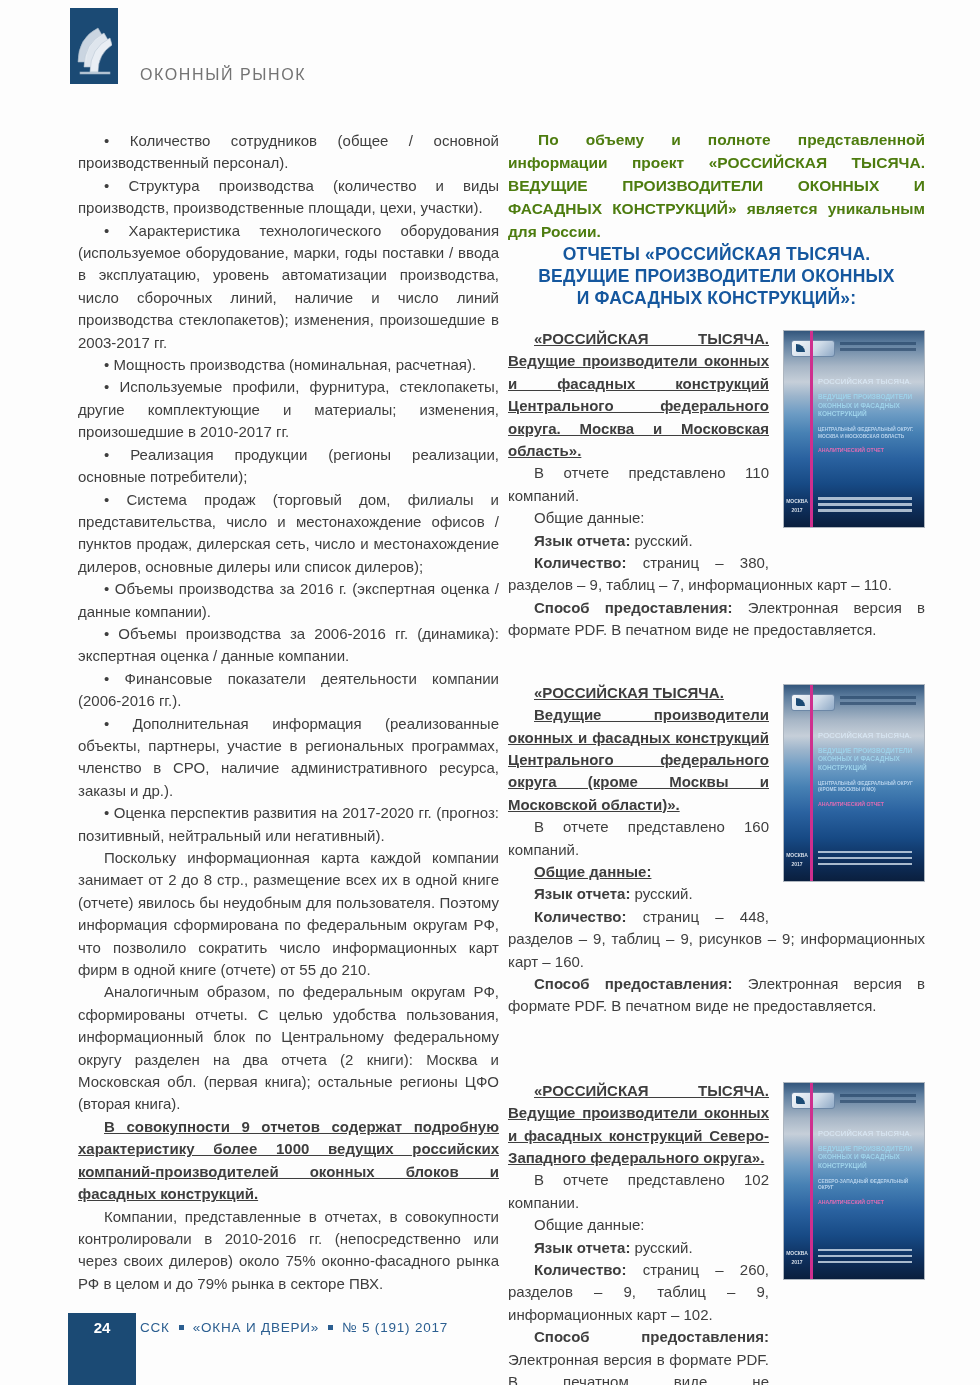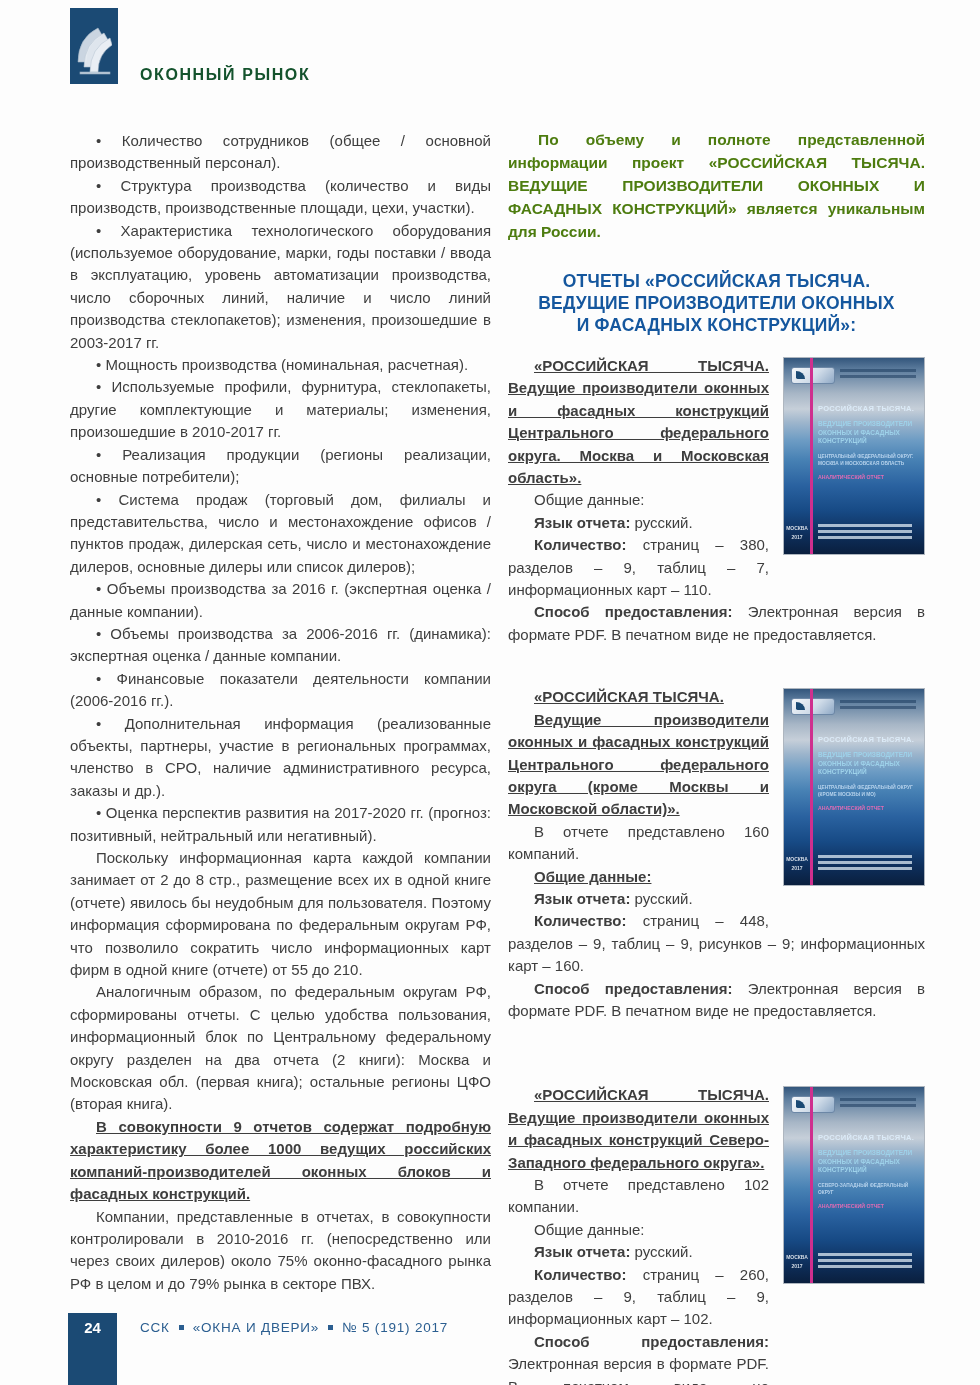--- a/index.html
+++ b/index.html
@@ -4,30 +4,30 @@
 <style>
   html,body{margin:0;padding:0;background:#fdfdfd;}
   .page{
     position:relative;width:980px;height:1385px;background:#fdfdfd;overflow:hidden;
     font-family:"Liberation Sans","DejaVu Sans",sans-serif;color:#3e3e3e;
   }
   
   .brand-box{position:absolute;left:70px;top:8px;width:48px;height:76px;background:#1b4a74;}
   .brand-box svg{position:absolute;left:6px;bottom:6px;}
   .brand-title{
-    position:absolute;left:140px;top:66px;font-size:16px;font-weight:bold;
-    letter-spacing:1.6px;color:#14532d;
+    position:absolute;left:140px;top:66px;font-size:16px;font-weight:normal;
+    letter-spacing:1.6px;color:#737373;
   }
   
-  .col-left{position:absolute;left:70px;top:130px;width:421px;}
+  .col-left{position:absolute;left:78px;top:130px;width:421px;}
   .col-right{position:absolute;left:508px;top:128px;width:417px;}
   p{margin:0;font-size:15px;line-height:22.4px;text-align:justify;text-indent:26px;}
   .b{font-weight:bold;text-decoration:underline;}
   .red-note{color:#4d7c0f;font-weight:bold;font-size:15.5px;line-height:23px;text-indent:30px;}
-  .section-head{margin-top:27px;text-align:center;color:#15579e;font-weight:bold;
+  .section-head{text-align:center;color:#15579e;font-weight:bold;
     font-size:17.5px;line-height:22px;letter-spacing:.2px;}
   
   .report{clear:both;}
   .report.r1{margin-top:19px;}
   .report.r2{margin-top:40px;}
   .report.r3{margin-top:62px;}
   .report p:empty{display:none;}
   
   .cover{
     float:right;position:relative;width:140px;height:196px;margin:2px 0 44px 14px;
@@ -37,34 +37,34 @@
   }
   .cover.tall{margin-bottom:92px;}
   .cv-stripe{position:absolute;left:26px;top:0;width:3px;height:100%;background:#cf2f8e;}
   .cv-chip{position:absolute;left:7px;top:9px;width:42px;height:15px;border-radius:3px;
     background:linear-gradient(135deg,#f4f7fa 0%,#cfdbe8 55%,#8fa9c6 100%);
     border:1px solid #6c87a6;}
   .cv-chip i{position:absolute;left:4px;top:3px;width:9px;height:8px;background:#1b4a74;
     border-radius:0 100% 0 18%;}
   .cv-pubs{position:absolute;left:56px;top:11px;width:76px;}
   .cv-pubs i{display:block;height:3px;margin-bottom:3px;background:rgba(27,58,92,.55);}
-  .cv-title{position:absolute;left:34px;top:46px;width:100px;font-size:7.5px;font-weight:bold;
+  .cv-title{position:absolute;left:34px;top:46px;width:100px;font-size:7.5px;font-weight:normal;
     color:#dcebf8;letter-spacing:.3px;}
   .cv-sub{position:absolute;left:34px;top:62px;width:96px;font-size:6.5px;font-weight:bold;
     line-height:8.5px;color:#9ed2ea;}
   .cv-region{position:absolute;left:34px;top:96px;width:96px;font-size:4.8px;font-weight:bold;
     line-height:6.5px;color:#b6d2ec;}
   .cv-type{position:absolute;left:34px;top:116px;width:96px;font-size:5.2px;font-weight:bold;
     color:#e06cb4;}
   .cv-city{position:absolute;left:2px;top:166px;width:22px;font-size:5px;font-weight:bold;
     color:#d6dee8;text-align:center;line-height:9px;}
   .cv-contacts{position:absolute;left:34px;top:166px;width:94px;}
   .cv-contacts i{display:block;height:2.5px;margin-bottom:3.5px;background:rgba(222,233,244,.75);}
   
-  .page-num-box{position:absolute;left:68px;top:1313px;width:49px;height:72px;background:#1b4a74;}
+  .page-num-box{position:absolute;left:68px;top:1313px;width:68px;height:72px;background:#1b4a74;}
   .page-num-box span{display:block;text-align:center;margin-top:6px;color:#ffffff;
     font-weight:bold;font-size:15px;}
   .footer-line{position:absolute;left:140px;top:1320px;display:flex;align-items:center;gap:9px;
     font-size:13.5px;letter-spacing:.8px;color:#2b5e90;}
   .sq{width:5px;height:5px;background:#2b5e90;}
 </style>
 </head>
 <body>
 
 <div class="page">
@@ -129,20 +129,21 @@
           <span>2017</span>
         </div>
         <div class="cv-contacts">
             <i></i>
             <i></i>
             <i></i>
           </div>
       </div>
 
       <p class="b">«РОССИЙСКАЯ ТЫСЯЧА. Ведущие производители оконных и фасадных конструкций Центрального федерального округа. Москва и Московская область».</p>
+      <p>В отчете представлено 110 компаний.</p>
       <p>Общие данные:</p>
       <p><b>Язык отчета:</b> <span>русский.</span></p>
       <p><b>Количество:</b> <span>страниц – 380, разделов – 9, таблиц – 7, информационных карт – 110.</span></p>
       <p><b>Способ предоставления:</b> <span>Электронная версия в формате PDF. В печатном виде не предоставляется.</span></p>
     </div>
 
     <div class="report r2">
       <div class="cover">
         <div class="cv-chip">
             <i></i>

